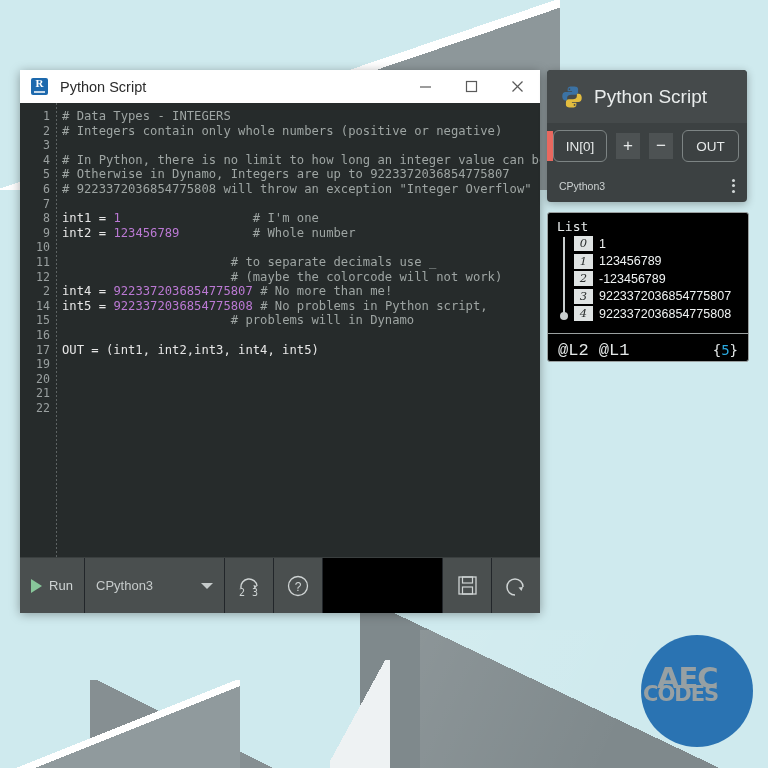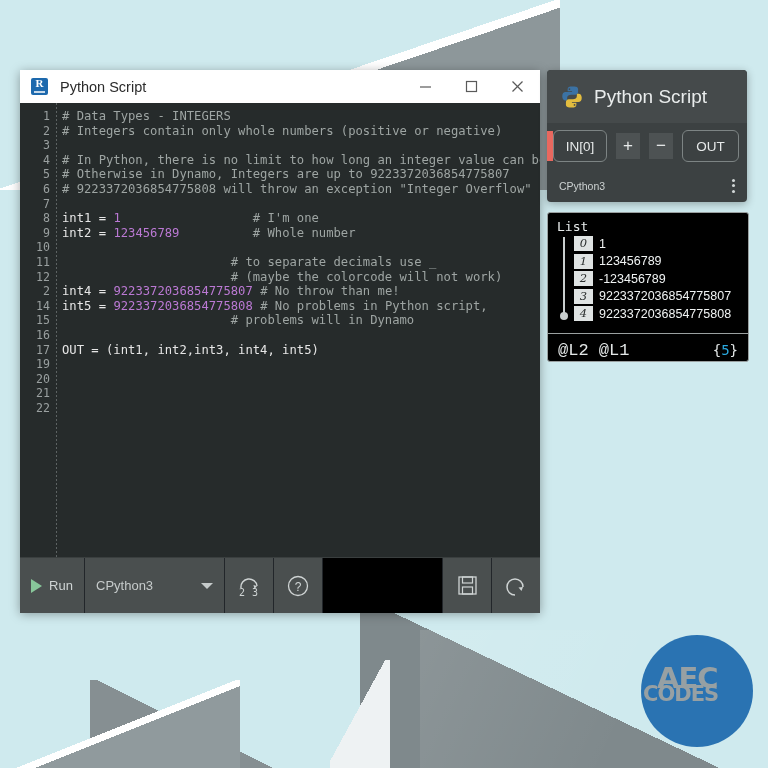--- a/index.html
+++ b/index.html
@@ -487,21 +487,21 @@
           <div class="cline"><span class="lnum">3</span></div>
           <div class="cline"><span class="lnum">4</span><span class="ltext"><span class="cm"># In Python, there is no limit to how long an integer value can be.</span></span></div>
           <div class="cline"><span class="lnum">5</span><span class="ltext"><span class="cm"># Otherwise in Dynamo, Integers are up to 9223372036854775807</span></span></div>
           <div class="cline"><span class="lnum">6</span><span class="ltext"><span class="cm"># 9223372036854775808 will throw an exception "Integer Overflow"</span></span></div>
           <div class="cline"><span class="lnum">7</span><span class="ltext"></span></div>
           <div class="cline"><span class="lnum">8</span><span class="ltext"><span class="var">int1 = </span><span class="num">1</span><span class="var">                  </span><span class="cm"># I'm one</span></span></div>
           <div class="cline"><span class="lnum">9</span><span class="ltext"><span class="var">int2 = </span><span class="num">123456789</span><span class="var">          </span><span class="cm"># Whole number</span></span></div>
           <div class="cline"><span class="lnum">10</span></div>
           <div class="cline"><span class="lnum">11</span><span class="ltext"><span class="var">                       </span><span class="cm"># to separate decimals use _</span></span></div>
           <div class="cline"><span class="lnum">12</span><span class="ltext"><span class="var">                       </span><span class="cm"># (maybe the colorcode will not work)</span></span></div>
-          <div class="cline"><span class="lnum">2</span><span class="ltext"><span class="var">int4 = </span><span class="num">9223372036854775807</span><span class="var"> </span><span class="cm"># No throw than me!</span></span></div>
+          <div class="cline"><span class="lnum">2</span><span class="ltext"><span class="var">int4 = </span><span class="num">9223372036854775807</span><span class="var"> </span><span class="cm"># No more than me!</span></span></div>
           <div class="cline"><span class="lnum">14</span><span class="ltext"><span class="var">int5 = </span><span class="num">9223372036854775808</span><span class="var"> </span><span class="cm"># No problems in Python script,</span></span></div>
           <div class="cline"><span class="lnum">15</span><span class="ltext"><span class="var">                       </span><span class="cm"># problems will in Dynamo</span></span></div>
           <div class="cline"><span class="lnum">16</span><span class="ltext"></span></div>
           <div class="cline"><span class="lnum">17</span><span class="ltext"><span class="var">OUT = (int1, int2,int3, int4, int5)</span></span></div>
           <div class="cline"><span class="lnum">19</span><span class="ltext"></span></div>
           <div class="cline"><span class="lnum">20</span><span class="ltext"></span></div>
           <div class="cline"><span class="lnum">21</span><span class="ltext"></span></div>
           <div class="cline"><span class="lnum">22</span><span class="ltext"></span></div>
         </div>
     </div>

